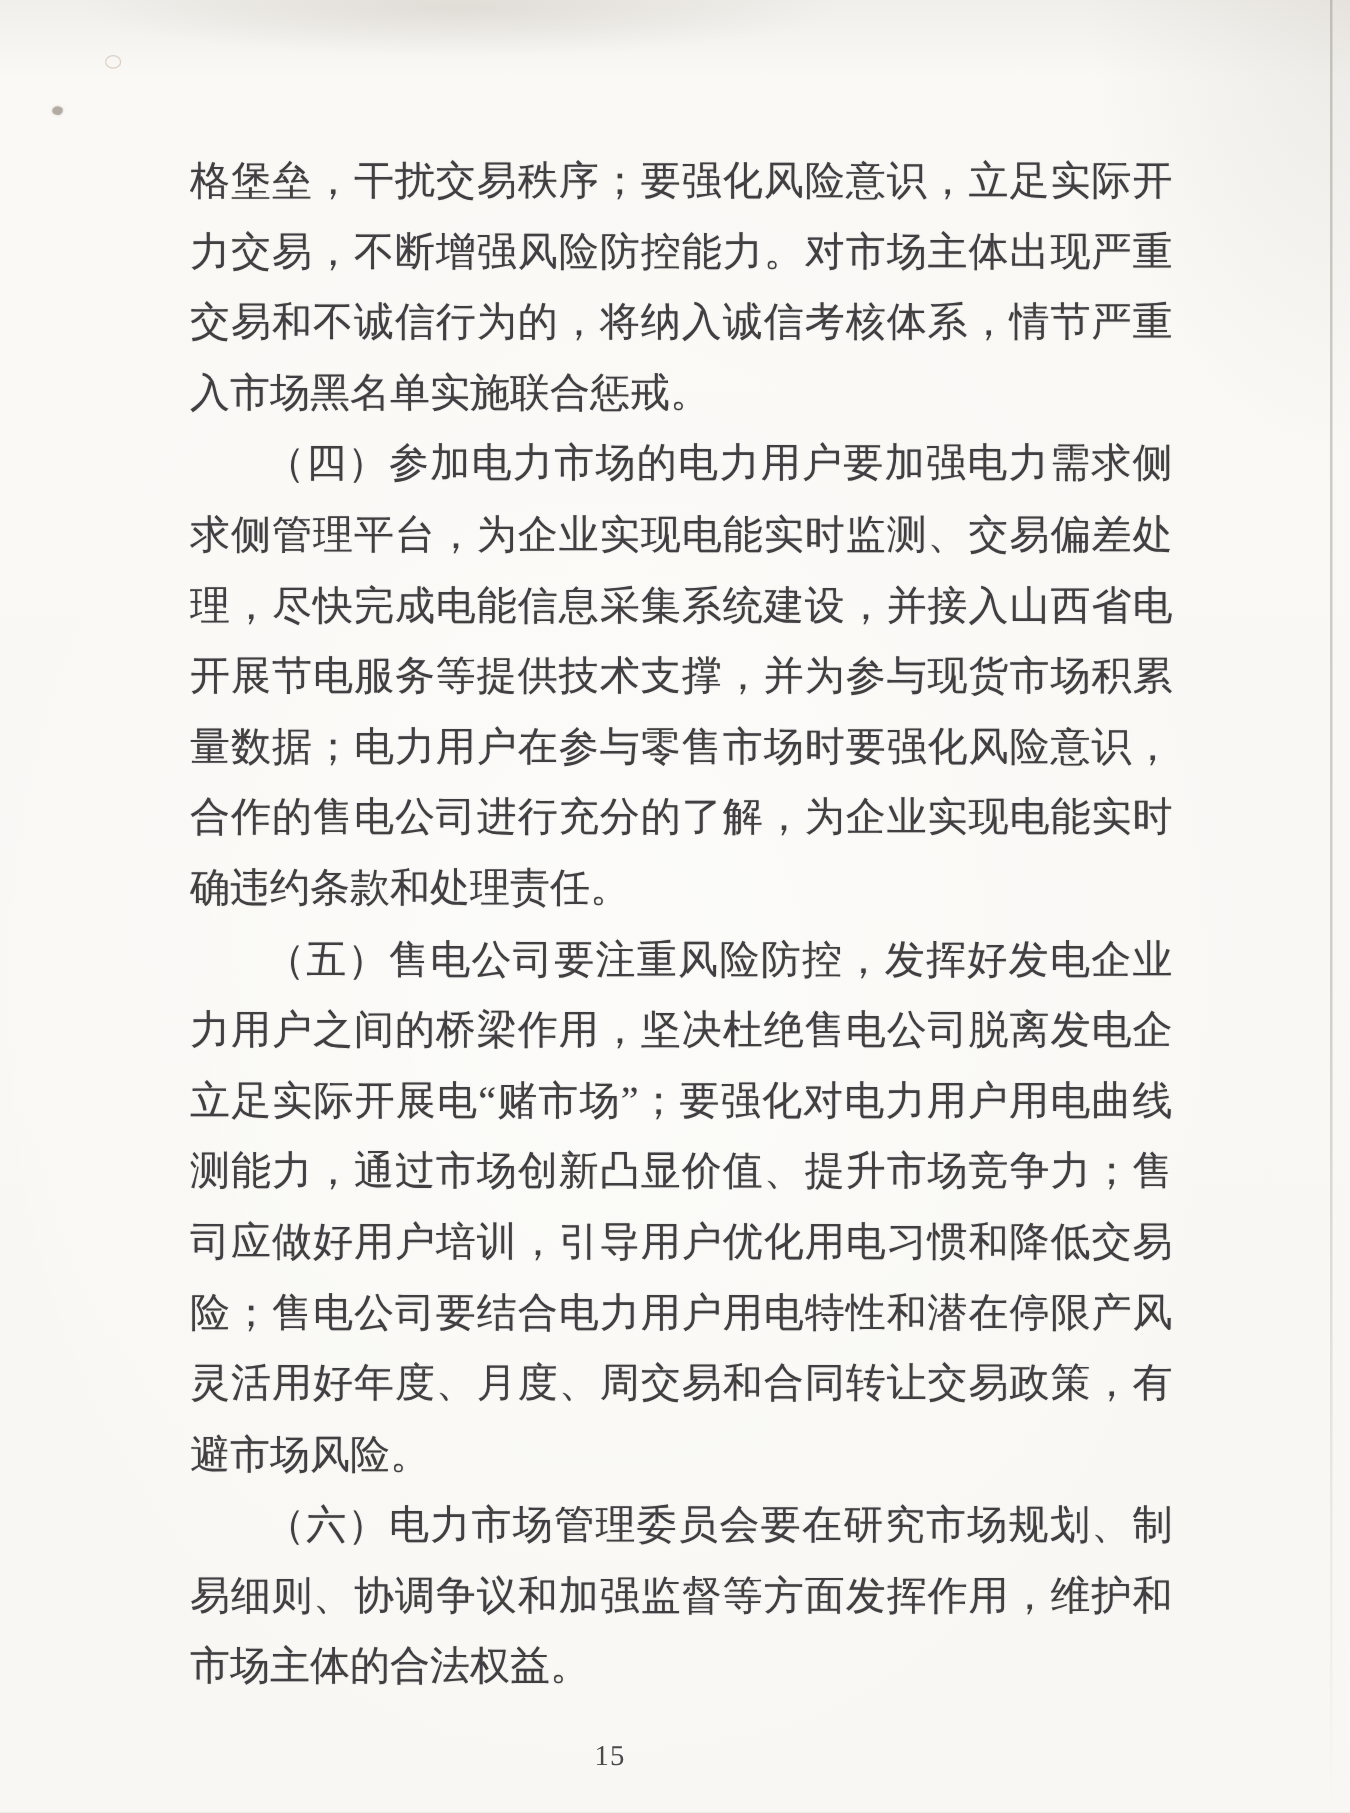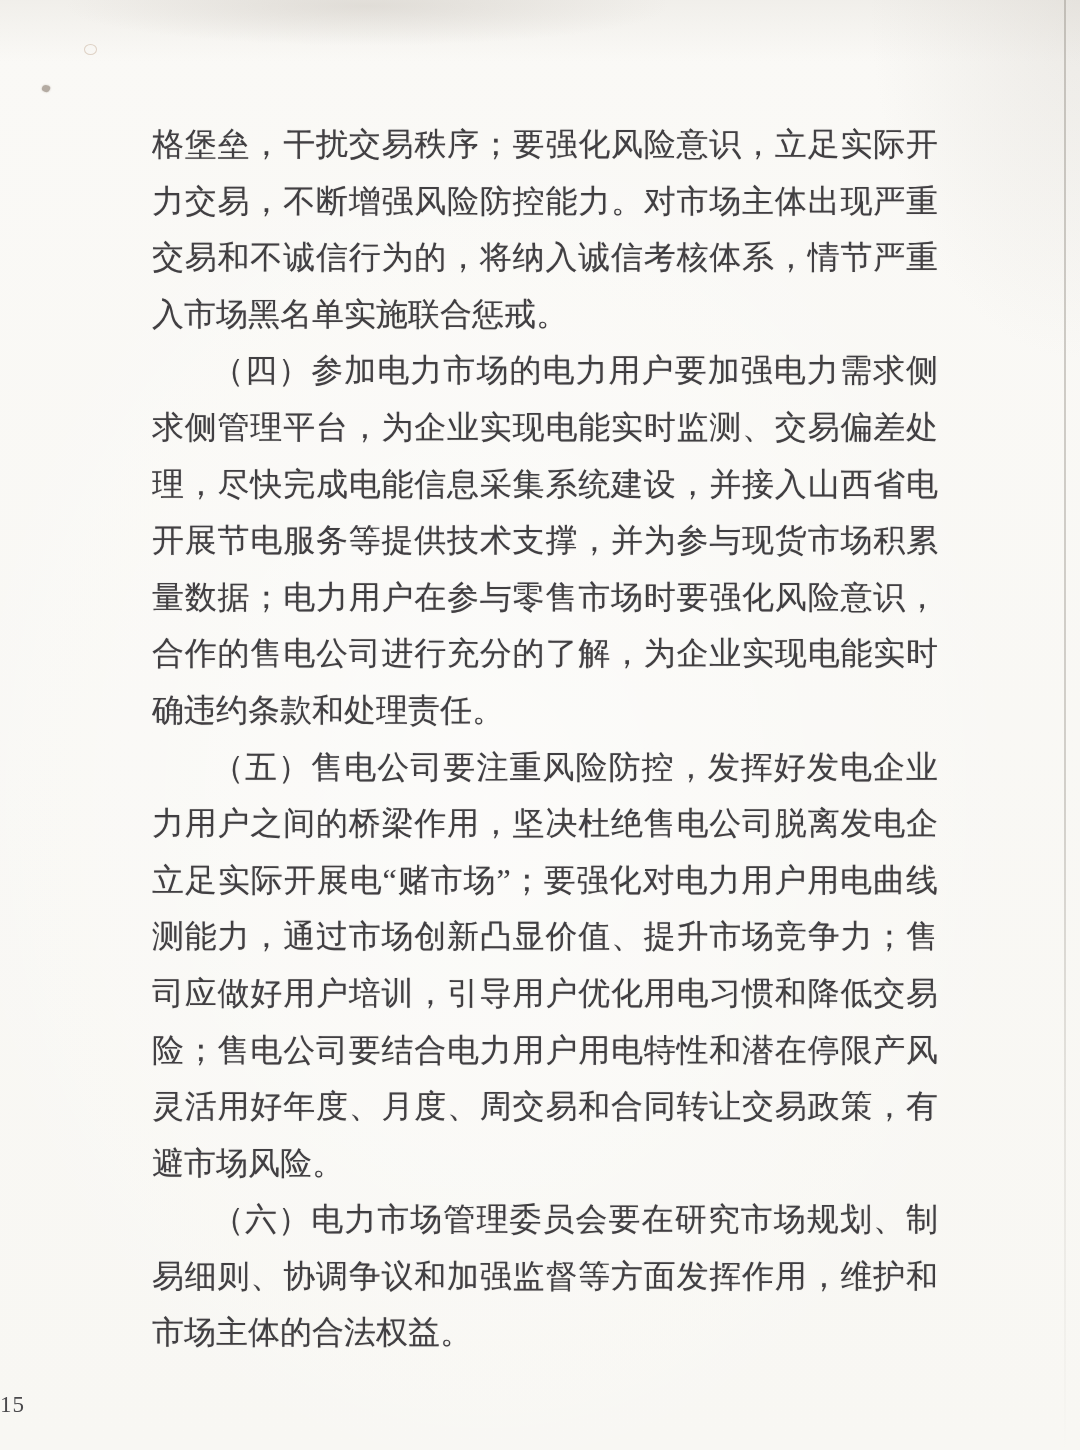--- a/index.html
+++ b/index.html
@@ -35,21 +35,21 @@
     text-shadow: 0 0 1px rgba(65,63,66,0.35);
     white-space: normal;
   }
   .line.end { text-align-last: left; }
   .line.indent { text-indent: 60px; text-align-last: left; }
   .page-number {
     position: absolute;
     top: 1392px;
     left: 0;
     width: 976px;
-    text-align: left;
+    text-align: center;
     font-size: 23px;
     letter-spacing: 1px;
     color: #4a494c;
   }
   
   .artifact-ring {
     position: absolute;
     left: 84px; top: 44px;
     width: 11px; height: 9px;
     border: 1.5px solid rgba(183,152,124,0.40);

